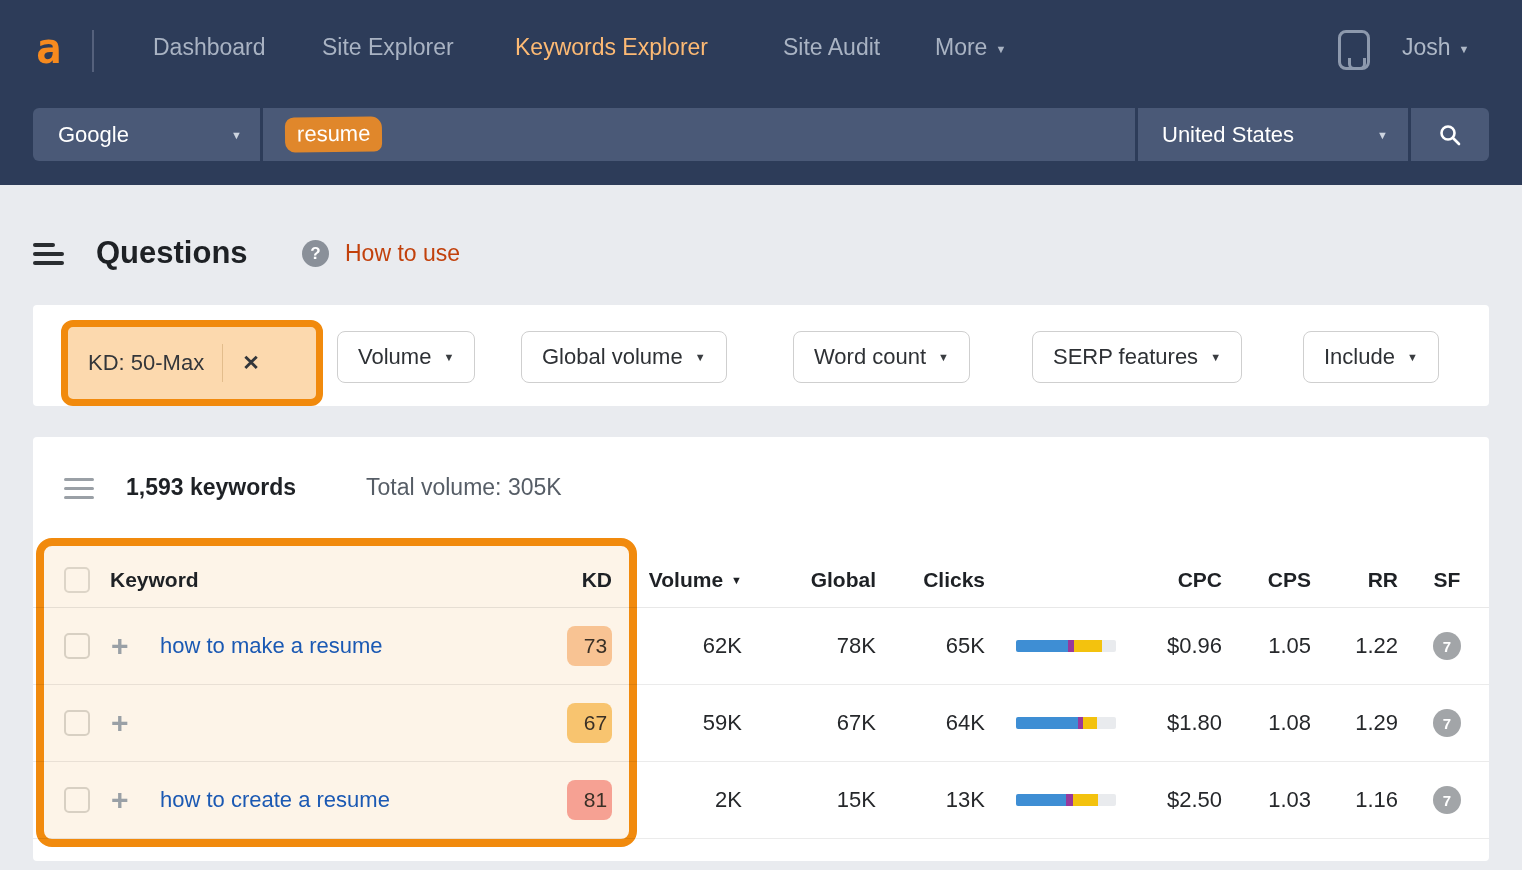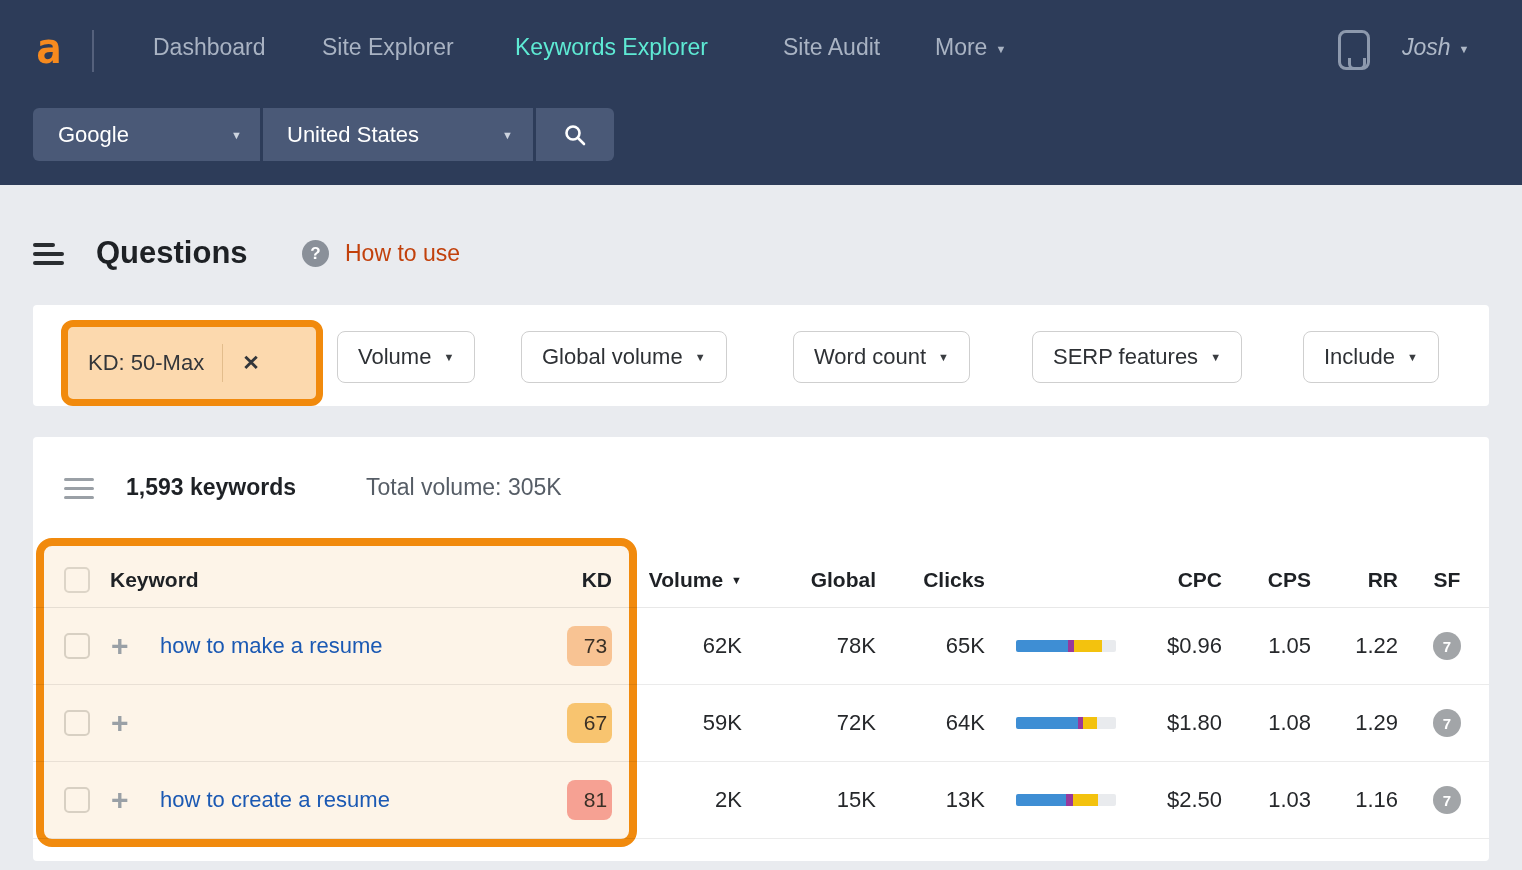--- a/index.html
+++ b/index.html
@@ -5,28 +5,28 @@
   * { margin:0; padding:0; box-sizing:border-box; }
   html,body { width:1522px; height:870px; overflow:hidden; }
   body { font-family:"Liberation Sans", sans-serif; background:#e9ebef; position:relative; }
 
   
   .topnav { position:absolute; left:0; top:0; width:1522px; height:185px; background:#2d3c59; }
   .logo { position:absolute; left:36px; top:24px; font-size:42px; font-weight:800;
           color:#f68a1e; font-family:"DejaVu Sans Mono", monospace; }
   .nav-divider { position:absolute; left:92px; top:30px; width:2px; height:42px; background:#55617c; }
   .nav-item { position:absolute; top:34px; font-size:23px; color:#a9b3c3; cursor:pointer; white-space:nowrap;margin-left:35px; }
-  .nav-item.active { color:#5eead4; }
+  .nav-item.active { color:#fdba74; }
   .caret { font-size:11px; vertical-align:2px; margin-left:8px; }
   .device-icon { position:absolute; left:1338px; top:30px; width:32px; height:40px;
                  border:3px solid #8d99ad; border-radius:8px; }
   .device-icon::after { content:""; position:absolute; left:7px; bottom:-3px; width:12px; height:9px;
                  background:#2d3c59; border:3px solid #8d99ad; border-top:none;
                  border-bottom-left-radius:6px; border-bottom-right-radius:6px; }
-  .user-name { position:absolute; left:1402px; top:34px; font-size:23px; color:#aeb8c7; cursor:pointer;font-style:italic; }
+  .user-name { position:absolute; left:1402px; top:34px; font-size:23px; color:#aeb8c7; cursor:pointer; }
 
   
   .searchbar { position:absolute; left:33px; top:108px; width:1456px; height:53px;
                display:flex; gap:3px; }
   .seg { background:#4a5977; display:flex; align-items:center; color:#fff; font-size:22px; }
   .seg-engine { width:227px; border-radius:6px 0 0 6px; padding:0 18px 0 25px; justify-content:space-between; cursor:pointer; }
   .seg-input  { flex:1; padding-left:22px; }
   .seg-country{ width:270px; padding:0 20px 0 24px; justify-content:space-between; cursor:pointer; }
   .seg-search { width:78px; border-radius:0 6px 6px 0; justify-content:center; cursor:pointer; }
   .seg .caret { color:#cdd4df; }
@@ -121,20 +121,23 @@
   <div class="device-icon"></div>
   <div class="user-name">
     <span>Josh</span><span class="caret">▼</span>
   </div>
 
   <div class="searchbar">
     <div class="seg seg-engine">
       <span>Google</span>
       <span class="caret">▼</span>
     </div>
+    <div class="seg seg-input">
+      <span class="query-chip">resume</span>
+    </div>
     <div class="seg seg-country">
       <span>United States</span>
       <span class="caret">▼</span>
     </div>
     <div class="seg seg-search">
       <svg width="24" height="24" viewBox="0 0 24 24">
         <circle cx="10" cy="10" r="6.5" fill="none" stroke="#ffffff" stroke-width="2.6"></circle>
         <line x1="15" y1="15" x2="21" y2="21" stroke="#ffffff" stroke-width="2.6" stroke-linecap="round"></line>
       </svg>
     </div>
@@ -224,21 +227,21 @@
     <div class="cell col-cps">1.05</div>
     <div class="cell col-rr">1.22</div>
     <div class="cell sf-circle">7</div>
   </div>
 
   <div class="trow r1">
     <div class="cell checkbox"></div>
     <div class="cell plus-icon">+</div>
     <div class="cell kd-badge" style="background: rgb(248, 196, 111);">67</div>
     <div class="cell col-vol">59K</div>
-    <div class="cell col-glob">72K</div>
+    <div class="cell col-glob">67K</div>
     <div class="cell col-clicks">64K</div>
     <div class="cell bar">
         <span style="width: 62px; background: rgb(62, 142, 212);"></span>
         <span style="width: 5px; background: rgb(151, 57, 156);"></span>
         <span style="width: 14px; background: rgb(243, 194, 14);"></span>
         <span style="width: 19px; background: rgb(233, 235, 238);"></span>
       </div>
     <div class="cell col-cpc">$1.80</div>
     <div class="cell col-cps">1.08</div>
     <div class="cell col-rr">1.29</div>

